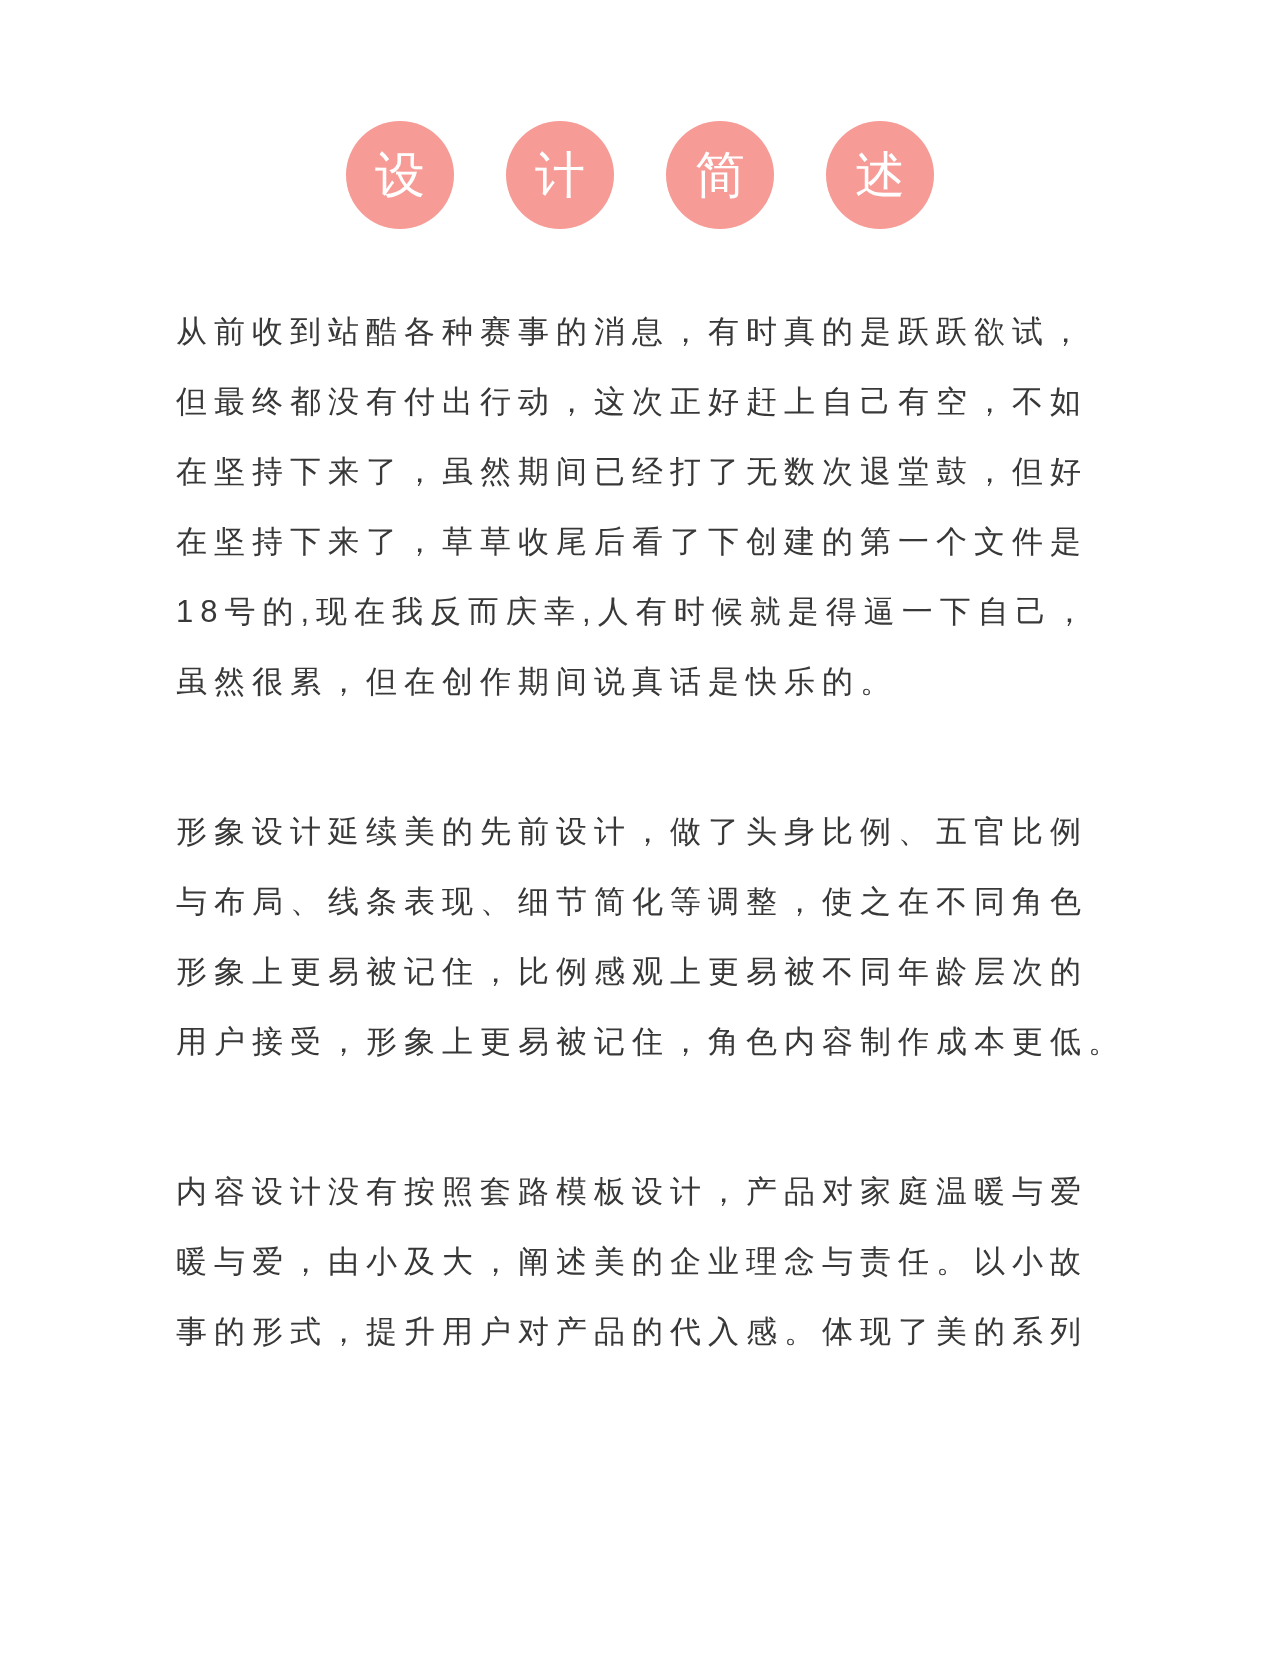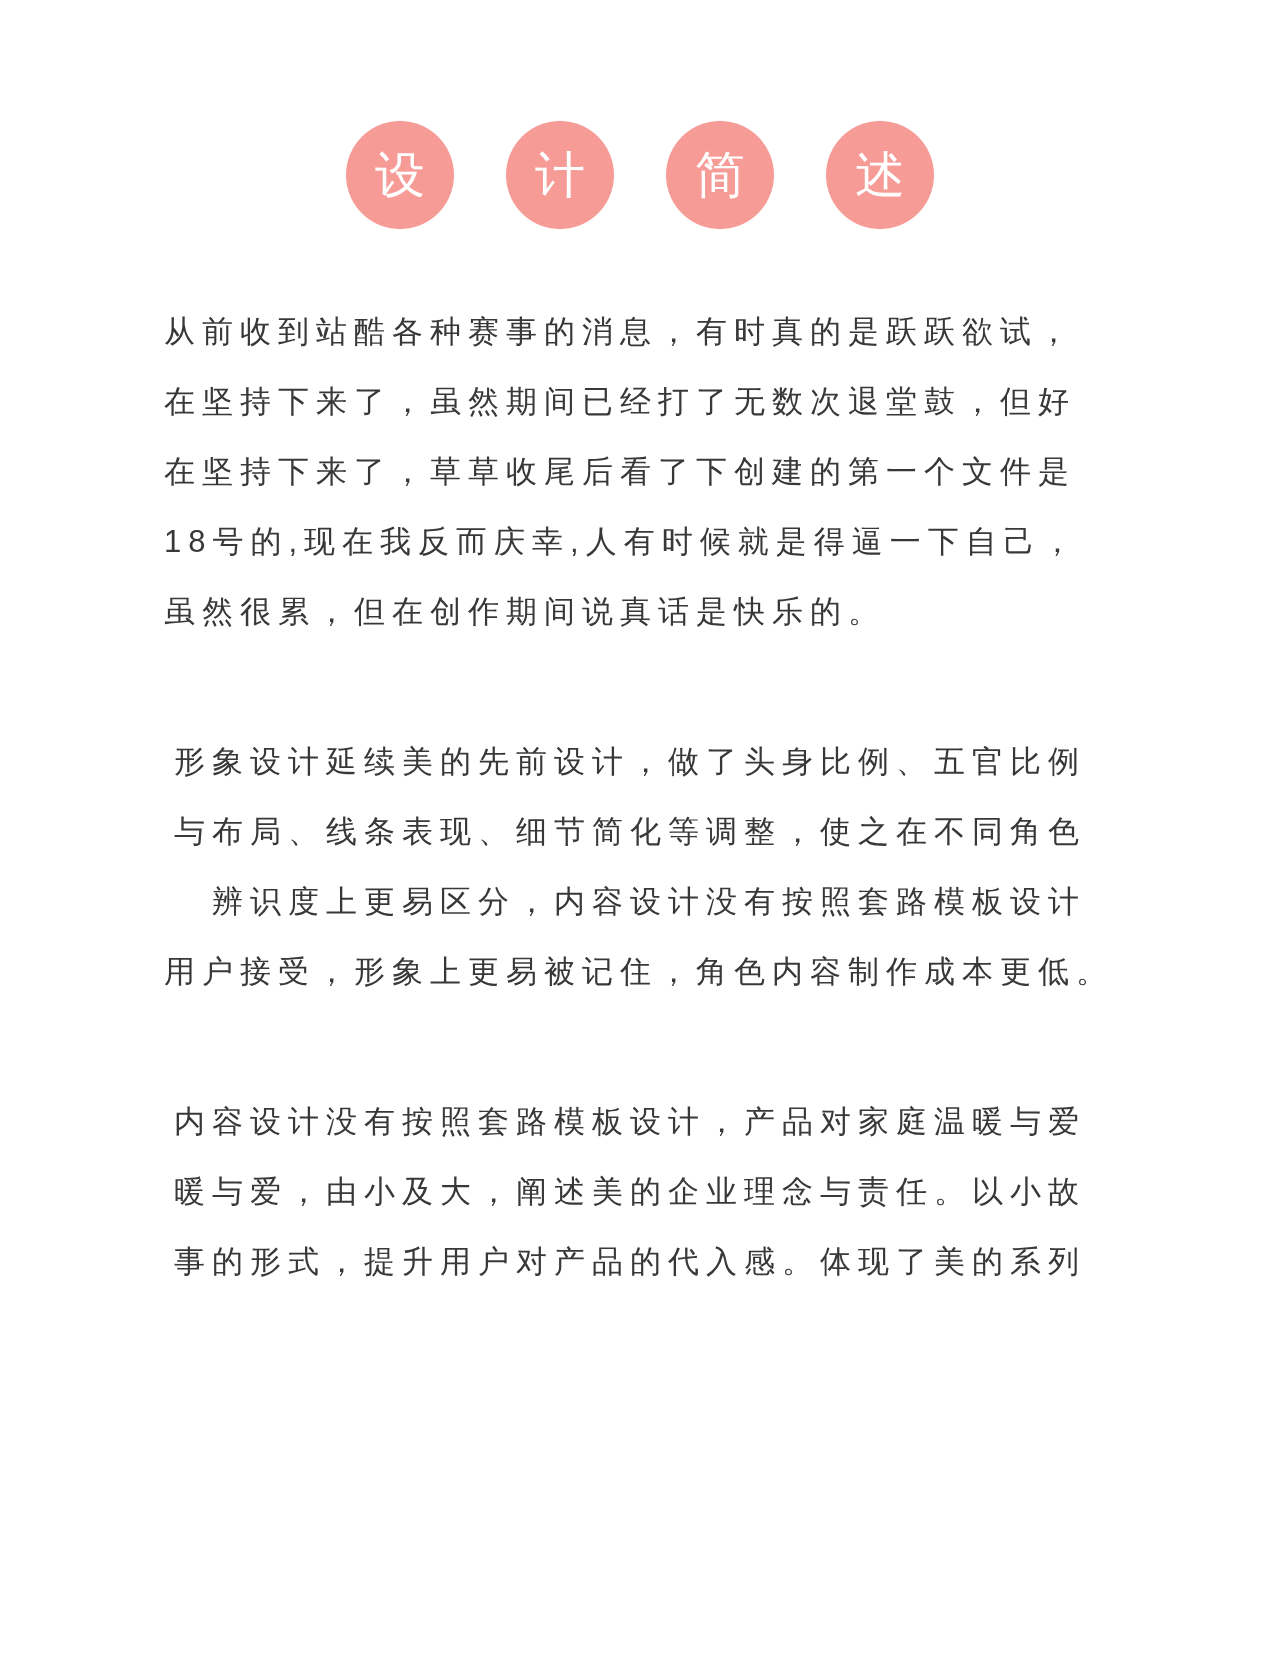--- a/index.html
+++ b/index.html
@@ -40,21 +40,21 @@
     font-size: 50px;
     font-weight: 300;
     line-height: 1;
     letter-spacing: 0;
   }
   .content {
     width: 930px;
     margin: 68px 0 0 160px;
   }
   .para {
-    margin: 4px;
+    margin: 16px;
     font-size: 31px;
     font-weight: 300;
     line-height: 70px;
     letter-spacing: 7px;
     color: var(--text);
     text-align: left;
   }
   .para + .para {
     margin-top: 80px;
     text-align: right;
@@ -78,29 +78,30 @@
     <span class="circle-char">简</span>
   </div>
   <div class="circle">
     <span class="circle-char">述</span>
   </div>
 </header>
 
 <main class="content">
   <p class="para">
     <span class="line">从前收到站酷各种赛事的消息，有时真的是跃跃欲试，</span>
+    <span class="line">但最终都没有付出行动，这次正好赶上自己有空，不如</span>
     <span class="line">在坚持下来了，虽然期间已经打了无数次退堂鼓，但好</span>
     <span class="line">在坚持下来了，草草收尾后看了下创建的第一个文件是</span>
     <span class="line">18号的,现在我反而庆幸,人有时候就是得逼一下自己，</span>
     <span class="line">虽然很累，但在创作期间说真话是快乐的。</span>
   </p>
   <p class="para">
     <span class="line">形象设计延续美的先前设计，做了头身比例、五官比例</span>
     <span class="line">与布局、线条表现、细节简化等调整，使之在不同角色</span>
-    <span class="line">辨识度上更易区分，内容设计没有按照套路模板设计</span>
+    <span class="line">形象上更易被记住，比例感观上更易被不同年龄层次的</span>
     <span class="line">用户接受，形象上更易被记住，角色内容制作成本更低。</span>
   </p>
   <p class="para">
     <span class="line">内容设计没有按照套路模板设计，产品对家庭温暖与爱</span>
     <span class="line">暖与爱，由小及大，阐述美的企业理念与责任。以小故</span>
     <span class="line">事的形式，提升用户对产品的代入感。体现了美的系列</span>
   </p>
 </main>
 
 </body></html>

